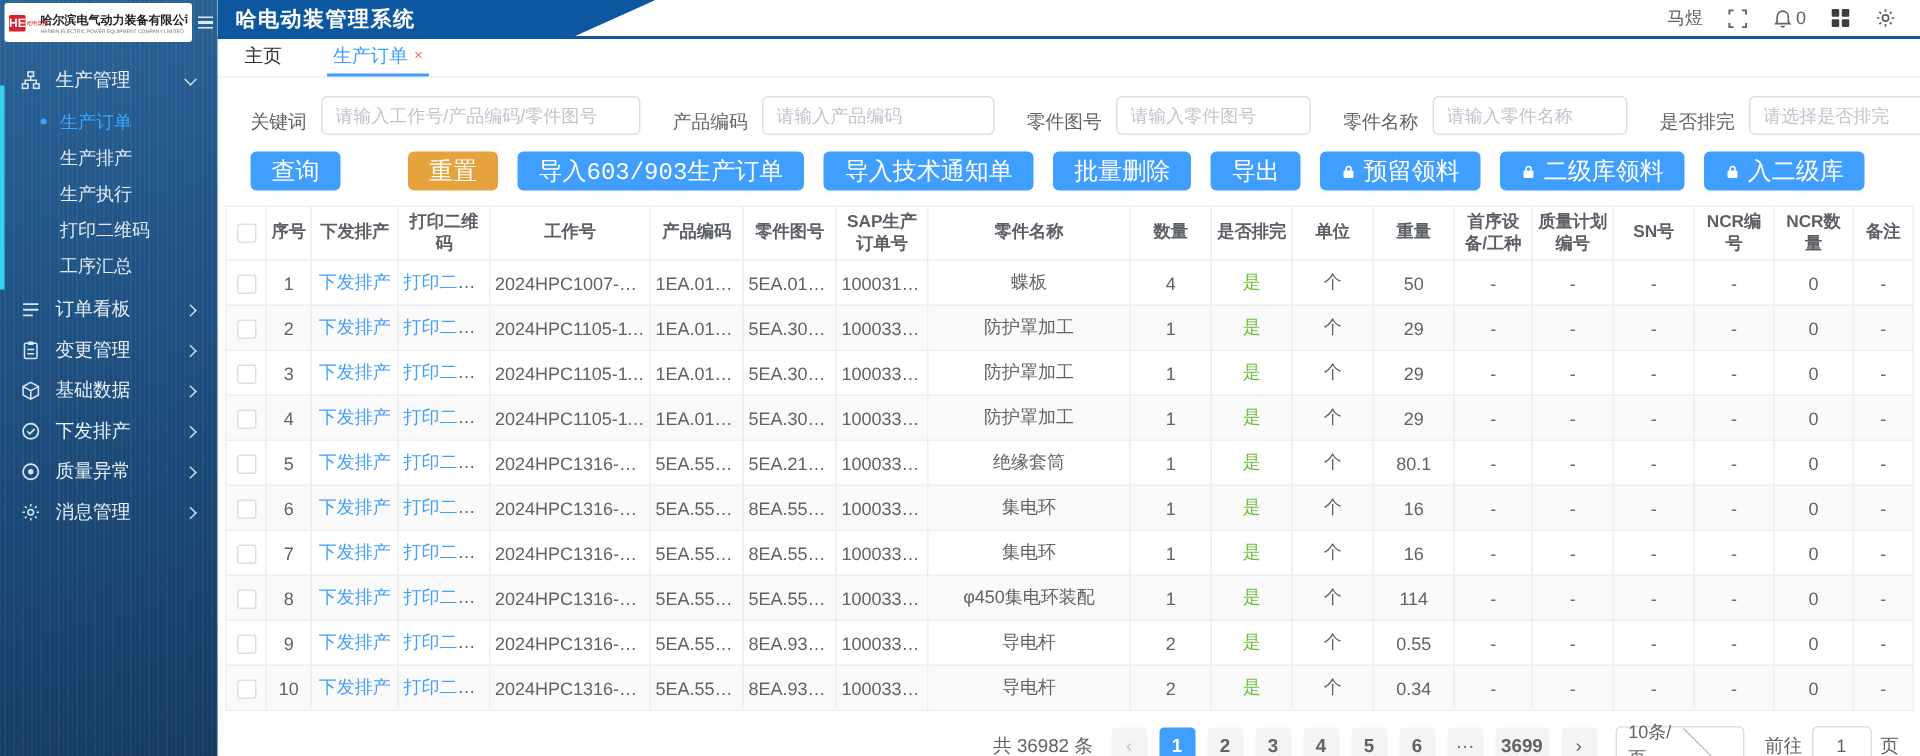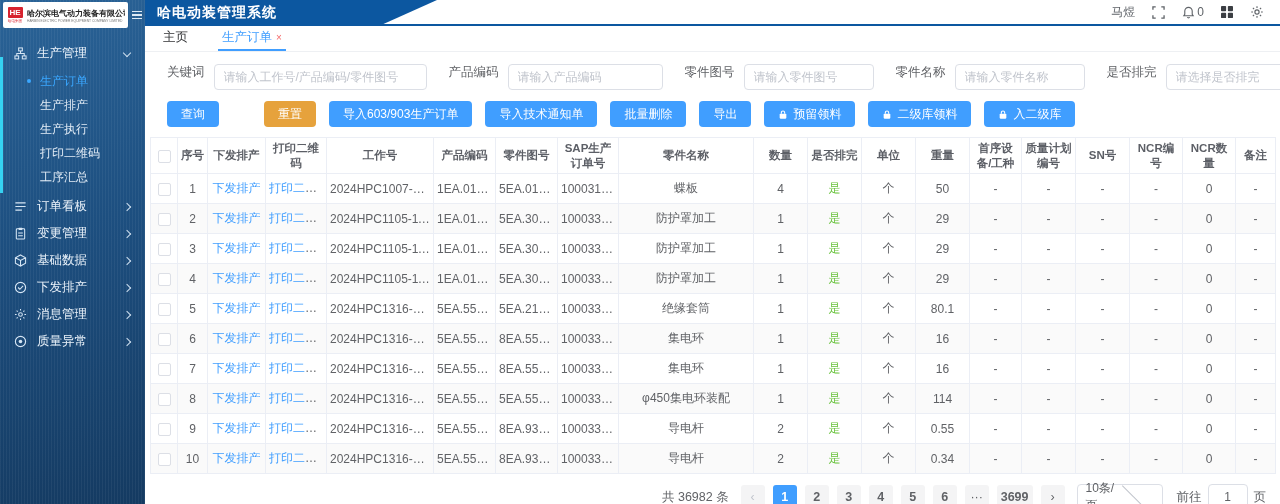--- a/index.html
+++ b/index.html
@@ -8,21 +8,21 @@
   body { display:flex; }
 
   
   .sidebar { width:145px; flex:0 0 145px; height:504px; position:relative; color:#e6eff8;
     background:
       repeating-linear-gradient(90deg, rgba(255,255,255,0.05) 0 1px, transparent 1px 3px),
       linear-gradient(165deg,#2a6397 0%,#1d4f80 45%,#143a61 100%); }
   .logo-row { display:flex; align-items:center; height:30px; padding:2px 3px; }
   .logo-box { background:#fff; border-radius:2px; height:26px; width:126px; display:flex;
     align-items:center; gap:3px; padding:2px 3px; overflow:hidden; }
-  .emblem { display:flex; flex-direction:column; align-items:center; width:18px; flex:0 0 18px; }
+  .emblem { display:flex; flex-direction:row; align-items:center; width:18px; flex:0 0 18px; }
   .emblem-he { background:#d7232f; color:#fff; font-weight:bold; font-size:8px; line-height:11px;
     width:15px; text-align:center; border-radius:1px; }
   .emblem-cap { font-size:4px; color:#d7232f; white-space:nowrap; transform:scale(.9); }
   .companies { overflow:hidden; }
   .co-cn { font-size:8px; font-weight:bold; color:#222; white-space:nowrap; }
   .co-en { font-size:3.5px; color:#777; white-space:nowrap; transform:scale(.95); transform-origin:left; }
   .collapse-btn { margin-left:4px; display:flex; flex-direction:column; gap:2px; cursor:pointer; }
   .collapse-btn i { display:block; width:10px; height:1.5px; background:#dce9f5; }
   .menu { padding-top:10px; }
   .menu-item { display:flex; align-items:center; height:27px; padding-left:14px; font-size:12.5px;
@@ -57,38 +57,38 @@
   .topbar-right .ticon { display:inline-flex; align-items:center; gap:2px; cursor:pointer; }
 
   .tabbar { height:26px; flex:0 0 26px; display:flex; align-items:flex-end; gap:26px;
     padding-left:14px; border-bottom:1px solid #eef0f3; }
   .tab { font-size:12.5px; color:#303133; padding:0 4px 5px; cursor:pointer; display:flex;
     align-items:center; gap:4px; }
   .tab.active { color:#409eff; border-bottom:2px solid #409eff; padding-bottom:3px; }
   .tab .close-x { color:#f56c6c; font-size:10px; line-height:10px; }
 
   .filter-row { display:flex; align-items:center; padding:12px 0 0 22px; }
-  .filter-item { display:flex; align-items:flex-start; margin-right:22px; }
+  .filter-item { display:flex; align-items:flex-end; margin-right:22px; }
   .f-label { font-size:12.5px; color:#606266; margin-right:9px; white-space:nowrap; }
   .f-input { height:26px; border:1px solid #dcdfe6; border-radius:4px; padding:0 9px; font-size:12px;
     color:#606266; outline:none; font-family:inherit; }
   .f-input::placeholder { color:#c0c4cc; }
   .filter-item:nth-child(1) .f-input { width:213px; }
   .filter-item:nth-child(2) .f-input { width:155px; }
   .filter-item:nth-child(3) .f-input { width:130px; }
   .filter-item:nth-child(4) .f-input { width:130px; }
   .select-box { width:145px; height:26px; border:1px solid #dcdfe6; border-radius:4px;
     display:flex; align-items:center; padding:0 9px; cursor:pointer; }
   .select-box .ph { font-size:12px; color:#c0c4cc; flex:1; white-space:nowrap; overflow:hidden; }
   .sel-chev { width:6px; height:6px; border-right:1.3px solid #c0c4cc; border-bottom:1.3px solid #c0c4cc;
     transform:rotate(45deg); margin-top:-3px; }
 
   .button-row { display:flex; align-items:center; gap:13px; padding:11px 0 0 22px; }
   .btn { height:26px; padding:0 14px; border-radius:4px; border:none; background:#409eff; color:#fff;
-    font-size:12px; font-family:Liberation Sans, sans-serif; cursor:pointer; display:inline-flex; align-items:center;
+    font-size:16px; font-family:Liberation Mono, monospace; cursor:pointer; display:inline-flex; align-items:center;
     gap:5px; white-space:nowrap; }
   .btn.warning { background:#e6a23c;margin-left:32px; }
   .btn .lock { display:inline-flex; }
 
   .table-wrap { padding:10px 0 0 5px; }
   table { border-collapse:collapse; table-layout:fixed; width:1118px; font-size:12px; }
   th { background:#fff; color:#5c5f66; font-weight:bold; border:1px solid #ebeef5; height:36px;
     line-height:1.25; padding:2px 3px; text-align:center; font-size:11.5px; }
   td { border:1px solid #ebeef5; height:30px; text-align:center; color:#606266; padding:0 3px;
     overflow:hidden; white-space:nowrap; text-overflow:ellipsis; background:#fff; }
@@ -191,36 +191,36 @@
           <svg viewBox="0 0 14 14" fill="none" stroke="currentColor" stroke-width="1.2">
             <circle cx="7" cy="7" r="5.5"></circle>
             <path d="M4.4 7l1.9 1.9 3.5-3.6"></path>
           </svg>
         </span>
         <span class="mi-label">下发排产</span>
         <span class="chev right"></span>
       </div>
       <div class="menu-item">
         <span class="mi-icon">
+          <svg viewBox="0 0 14 14" fill="none" stroke="currentColor" stroke-width="1.2">
+            <circle cx="7" cy="7" r="5.5"></circle>
+            <circle cx="7" cy="7" r="1.9" fill="currentColor" stroke="none"></circle>
+          </svg>
+        </span>
+        <span class="mi-label">质量异常</span>
+        <span class="chev right"></span>
+      </div>
+      <div class="menu-item">
+        <span class="mi-icon">
           <svg viewBox="0 0 14 14" fill="none" stroke="currentColor" stroke-width="1.1">
             <circle cx="7" cy="7" r="2"></circle>
             <path d="M7 1v1.8M7 11.2V13M1 7h1.8M11.2 7H13M2.8 2.8l1.2 1.2M10 10l1.2 1.2M11.2 2.8L10 4M4 10l-1.2 1.2"></path>
           </svg>
         </span>
         <span class="mi-label">消息管理</span>
-        <span class="chev right"></span>
-      </div>
-      <div class="menu-item">
-        <span class="mi-icon">
-          <svg viewBox="0 0 14 14" fill="none" stroke="currentColor" stroke-width="1.2">
-            <circle cx="7" cy="7" r="5.5"></circle>
-            <circle cx="7" cy="7" r="1.9" fill="currentColor" stroke="none"></circle>
-          </svg>
-        </span>
-        <span class="mi-label">质量异常</span>
         <span class="chev right"></span>
       </div>
     </nav>
 </aside>
 
 <div class="main">
 
   <div class="topbar">
     <div class="title-banner">
       <span class="app-title">哈电动装管理系统</span>

